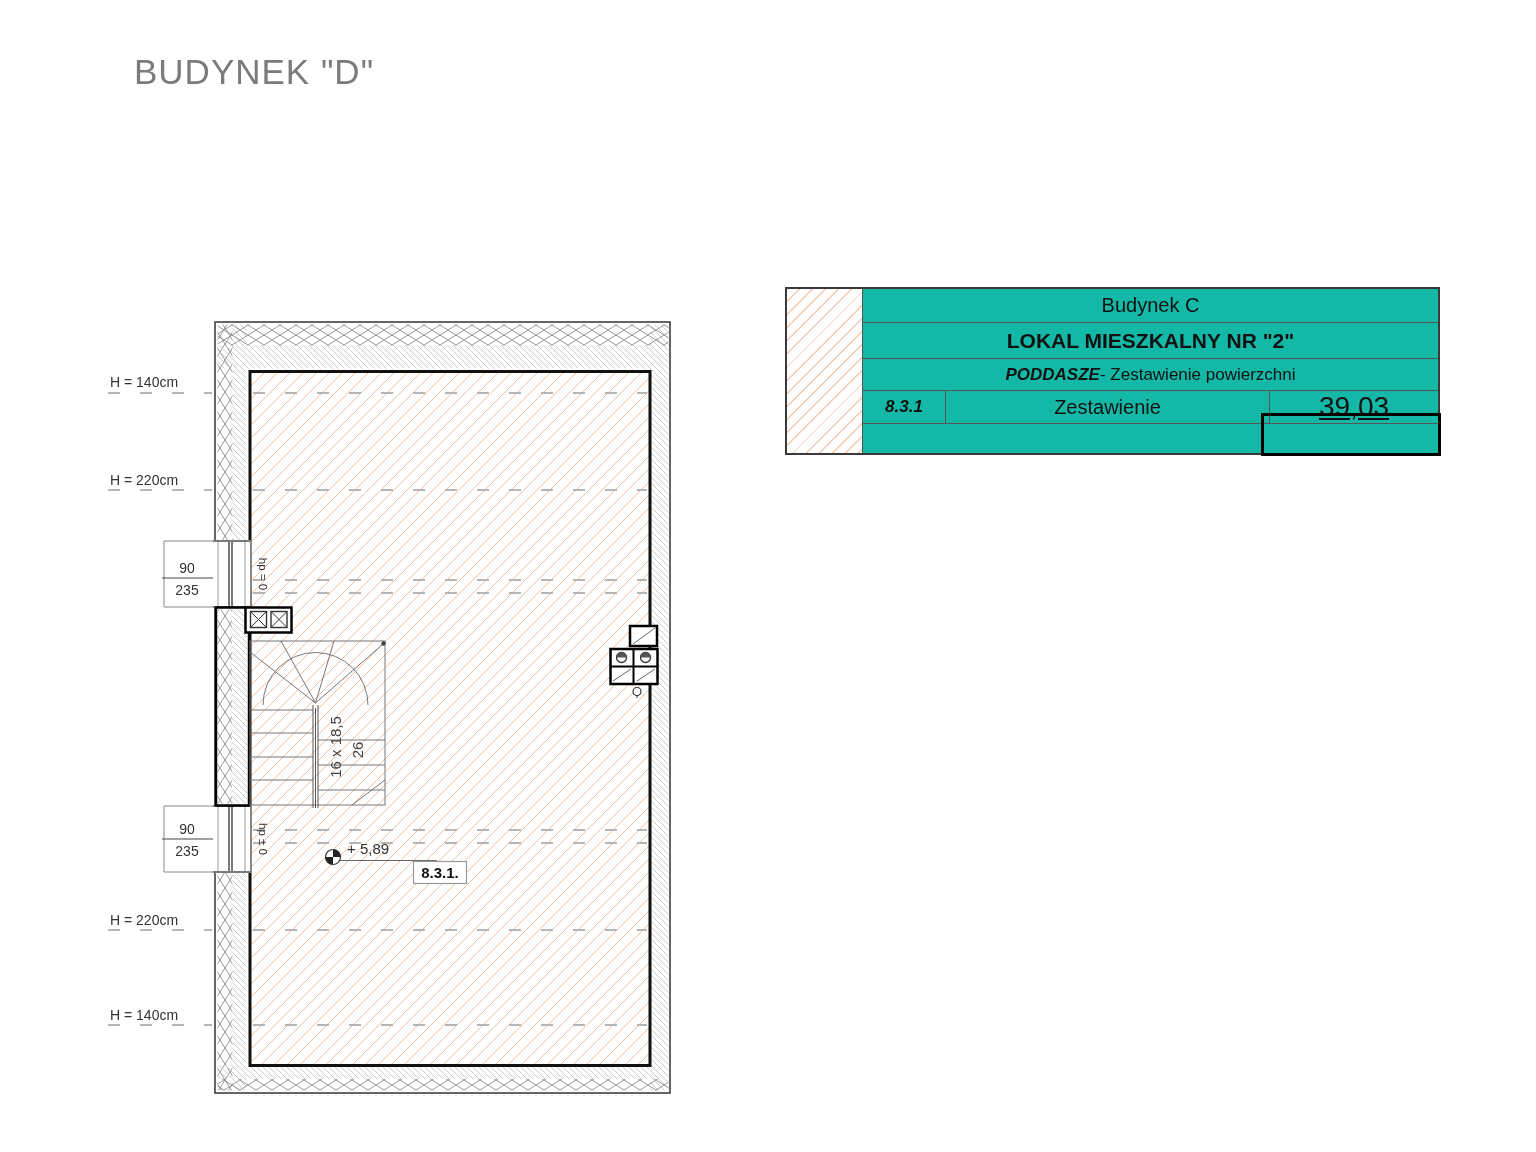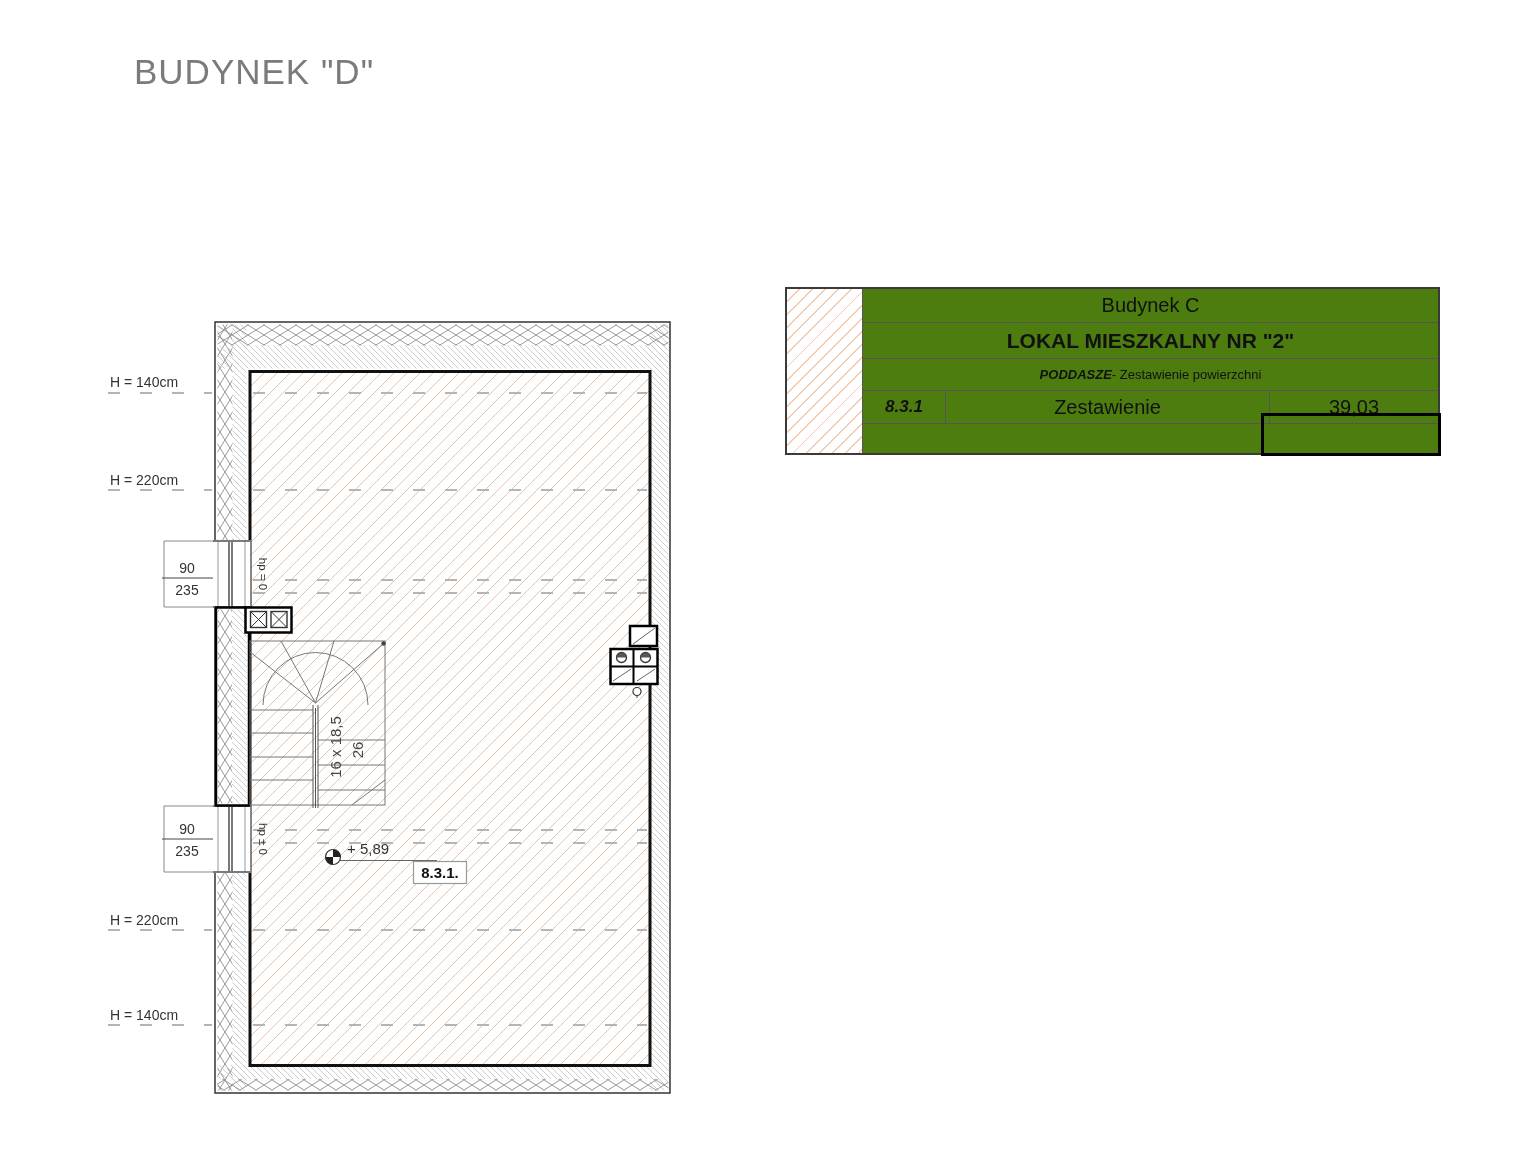--- a/index.html
+++ b/index.html
@@ -10,42 +10,42 @@
   
   .drawing-title{
     position:absolute;left:134px;top:52px;
     font-size:35px;color:#7b7b7b;letter-spacing:1px;font-weight:400;
   }
   
   .plan-svg{position:absolute;left:0;top:0;}
   
   .areatable{
     position:absolute;left:785px;top:287px;width:655px;height:168px;
-    box-sizing:border-box;border:2px solid #3a3a3a;background:#4d7c0f;
+    box-sizing:border-box;border:2px solid #3a3a3a;background:#14b8a6;
     display:flex;color:#111;
   }
   .hatchcol{
     width:75px;flex:0 0 75px;border-right:1px solid #555;
     background:repeating-linear-gradient(135deg,#ffffff 0px,#ffffff 8px,#f3cbae 8px,#f3cbae 9.3px);
   }
   .tbody{flex:1;display:flex;flex-direction:column;}
   .trow{border-bottom:1px solid #555;display:flex;align-items:center;justify-content:center;}
   .trow.r1{height:33px;font-size:20px;}
   .trow.r2{height:35px;font-size:21px;font-weight:bold;}
-  .trow.r3{height:31px;font-size:13px;}
+  .trow.r3{height:31px;font-size:17px;}
   .trow.r4{height:32px;}
   .trow.r5{flex:1;border-bottom:none;}
   .bi{font-weight:bold;font-style:italic;}
   .c-no{width:82px;flex:0 0 82px;border-right:1px solid #555;align-self:stretch;
         display:flex;align-items:center;justify-content:center;
         font-weight:bold;font-style:italic;font-size:17px;}
   .c-name{flex:1;border-right:1px solid #555;align-self:stretch;
         display:flex;align-items:center;justify-content:center;font-size:20px;}
   .c-val{width:168px;flex:0 0 168px;align-self:stretch;
-        display:flex;align-items:center;justify-content:center;font-size:20px;}
+        display:flex;align-items:center;justify-content:center;font-size:28px;text-decoration:underline;}
   .total-box{
     position:absolute;right:-3px;bottom:-3px;width:174px;height:37px;
     border:3px solid #000;pointer-events:none;
   }
   svg text{font-family:"Liberation Sans",sans-serif;}
 </style>
 </head>
 <body>
 
 <div class="drawing-title">BUDYNEK "D"</div>

